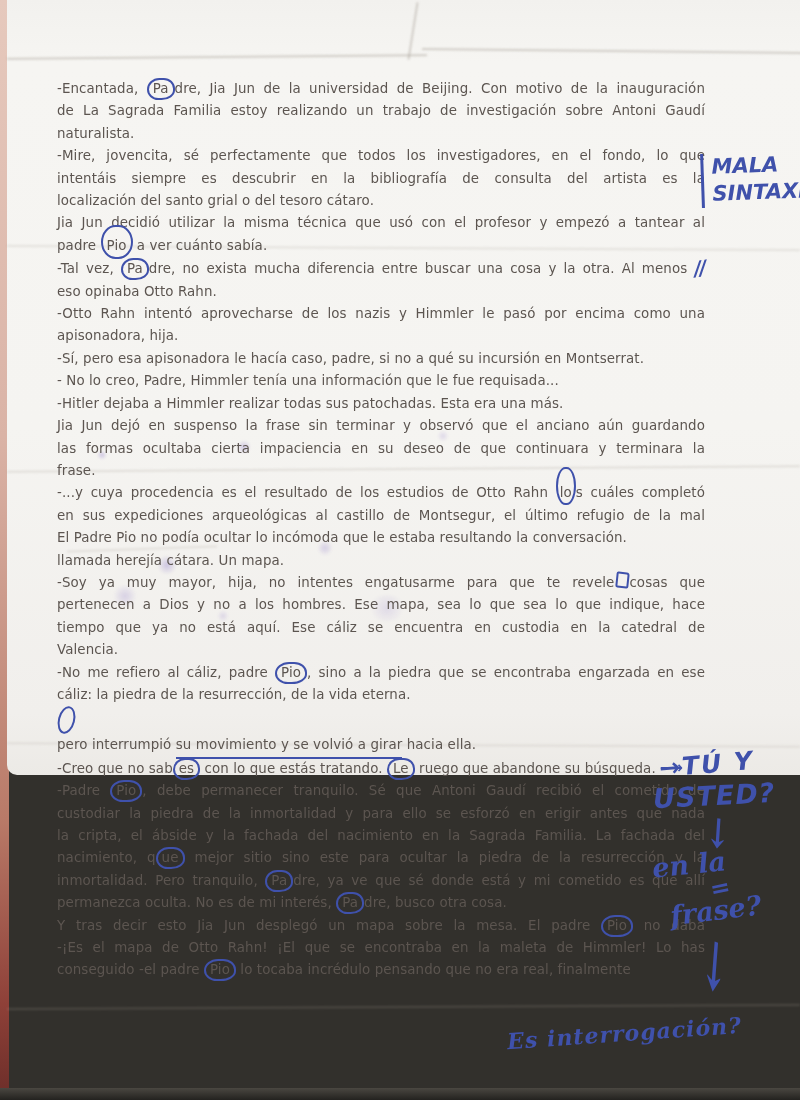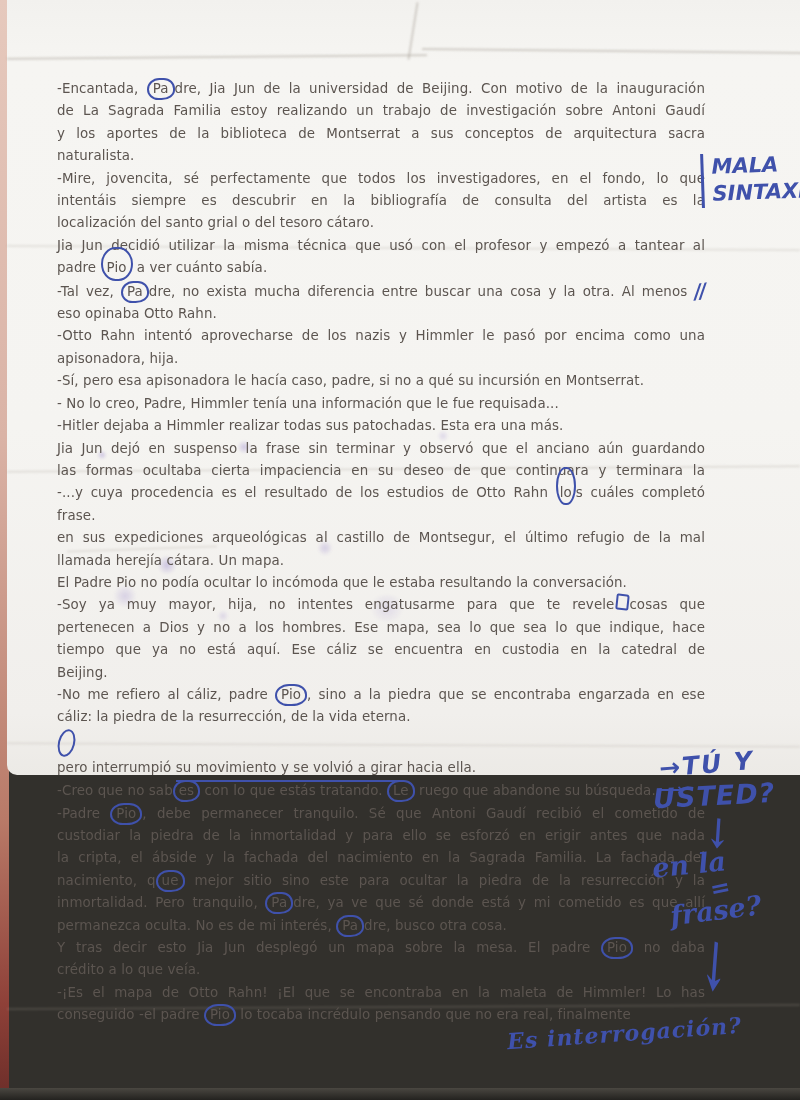--- a/index.html
+++ b/index.html
@@ -101,58 +101,56 @@
     <div class="stain s3"></div>
     <div class="stain s4"></div>
     <div class="stain s5"></div>
     <div class="stain s6"></div>
     <div class="stain s7"></div>
     <div class="stain s8"></div>
 
     <div class="text-block">
         <div class="line just"><span>-Encantada, </span><span class="mk-circle">Pa</span><span>dre, Jia Jun de la universidad de Beijing. Con motivo de la inauguración</span></div>
         <div class="line just"><span>de La Sagrada Familia estoy realizando un trabajo de investigación sobre Antoni Gaudí</span></div>
-        <div class="line just"><span>y los aportes de la biblioteca de Montserrat a sus conceptos de arquitectura sacra</span></div>
         <div class="line"><span>naturalista.</span></div>
         <div class="line just"><span>-Mire, jovencita, sé perfectamente que todos los investigadores, en el fondo, lo que</span></div>
         <div class="line just"><span>intentáis siempre es descubrir en la bibliografía de consulta del artista es la</span></div>
         <div class="line"><span>localización del santo grial o del tesoro cátaro.</span></div>
         <div class="line just"><span>Jia Jun decidió utilizar la misma técnica que usó con el profesor y empezó a tantear al</span></div>
         <div class="line"><span>padre </span><span class="mk-circle-tall">Pio</span><span> a ver cuánto sabía.</span></div>
         <div class="line just"><span>-Tal vez, </span><span class="mk-circle">Pa</span><span>dre, no exista mucha diferencia entre buscar una cosa y la otra. Al menos </span><span class="mk-slashes">//</span></div>
         <div class="line"><span>eso opinaba Otto Rahn.</span></div>
         <div class="line just"><span>-Otto Rahn intentó aprovecharse de los nazis y Himmler le pasó por encima como una</span></div>
         <div class="line"><span>apisonadora, hija.</span></div>
         <div class="line"><span>-Sí, pero esa apisonadora le hacía caso, padre, si no a qué su incursión en Montserrat.</span></div>
         <div class="line"><span>- No lo creo, Padre, Himmler tenía una información que le fue requisada...</span></div>
         <div class="line"><span>-Hitler dejaba a Himmler realizar todas sus patochadas. Esta era una más.</span></div>
         <div class="line just"><span>Jia Jun dejó en suspenso la frase sin terminar y observó que el anciano aún guardando</span></div>
         <div class="line just"><span>las formas ocultaba cierta impaciencia en su deseo de que continuara y terminara la</span></div>
+        <div class="line"><span>frase.</span></div>
         <div class="line just"><span>-...y cuya procedencia es el resultado de los estudios de Otto Rahn </span><span class="mk-circle-tall2">lo</span><span>s cuáles completó</span></div>
-        <div class="line"><span>frase.</span></div>
         <div class="line just"><span>en sus expediciones arqueológicas al castillo de Montsegur, el último refugio de la mal</span></div>
+        <div class="line"><span>El Padre Pio no podía ocultar lo incómoda que le estaba resultando la conversación.</span></div>
         <div class="line"><span>llamada herejía cátara. Un mapa.</span></div>
-        <div class="line"><span>El Padre Pio no podía ocultar lo incómoda que le estaba resultando la conversación.</span></div>
         <div class="line just"><span>-Soy ya muy mayor, hija, no intentes engatusarme para que te revele</span><span class="mk-insert"></span><span>cosas que</span></div>
         <div class="line just"><span>pertenecen a Dios y no a los hombres. Ese mapa, sea lo que sea lo que indique, hace</span></div>
         <div class="line just"><span>tiempo que ya no está aquí. Ese cáliz se encuentra en custodia en la catedral de</span></div>
-        <div class="line"><span>Beijing.</span></div>
+        <div class="line"><span>Valencia.</span></div>
         <div class="line just"><span>-No me refiero al cáliz, padre </span><span class="mk-circle">Pio</span><span>, sino a la piedra que se encontraba engarzada en ese</span></div>
         <div class="line"><span>cáliz: la piedra de la resurrección, de la vida eterna.</span></div>
         <div class="line just"><span class="mk-circle-empty"></span></div>
         <div class="line"><span>pero interrumpió </span><span class="mk-underline">su movimiento y se volvió a girar</span><span> hacia ella.</span></div>
         <div class="line"><span>-Creo que no sab</span><span class="mk-circle">es</span><span> con lo que estás tratando. </span><span class="mk-circle">Le</span><span> ruego que abandone su búsqueda. </span><span class="mk-arrow">⟶</span></div>
         <div class="line just"><span>-Padre </span><span class="mk-circle">Pio</span><span>, debe permanecer tranquilo. Sé que Antoni Gaudí recibió el cometido de</span></div>
         <div class="line just"><span>custodiar la piedra de la inmortalidad y para ello se esforzó en erigir antes que nada</span></div>
         <div class="line just"><span>la cripta, el ábside y la fachada del nacimiento en la Sagrada Familia. La fachada del</span></div>
         <div class="line just"><span>nacimiento, q</span><span class="mk-circle">ue</span><span> mejor sitio sino este para ocultar la piedra de la resurrección y la</span></div>
         <div class="line just"><span>inmortalidad. Pero tranquilo, </span><span class="mk-circle">Pa</span><span>dre, ya ve que sé donde está y mi cometido es que allí</span></div>
         <div class="line"><span>permanezca oculta. No es de mi interés, </span><span class="mk-circle">Pa</span><span>dre, busco otra cosa.</span></div>
         <div class="line just"><span>Y tras decir esto Jia Jun desplegó un mapa sobre la mesa. El padre </span><span class="mk-circle">Pio</span><span> no daba</span></div>
-        <div class="line"><span>crédito a lo que veía.</span></div>
         <div class="line just"><span>-¡Es el mapa de Otto Rahn! ¡El que se encontraba en la maleta de Himmler! Lo has</span></div>
         <div class="line"><span>conseguido -el padre </span><span class="mk-circle">Pio</span><span> lo tocaba incrédulo pensando que no era real, finalmente</span></div>
       </div>
 
     <div class="note note-mala hand-caps">
       <div>MALA</div>
       <div>SINTAXIS</div>
     </div>
     <div class="note note-tuy hand-caps">→TÚ Y</div>
     <div class="note note-usted hand-caps">USTED?</div>

